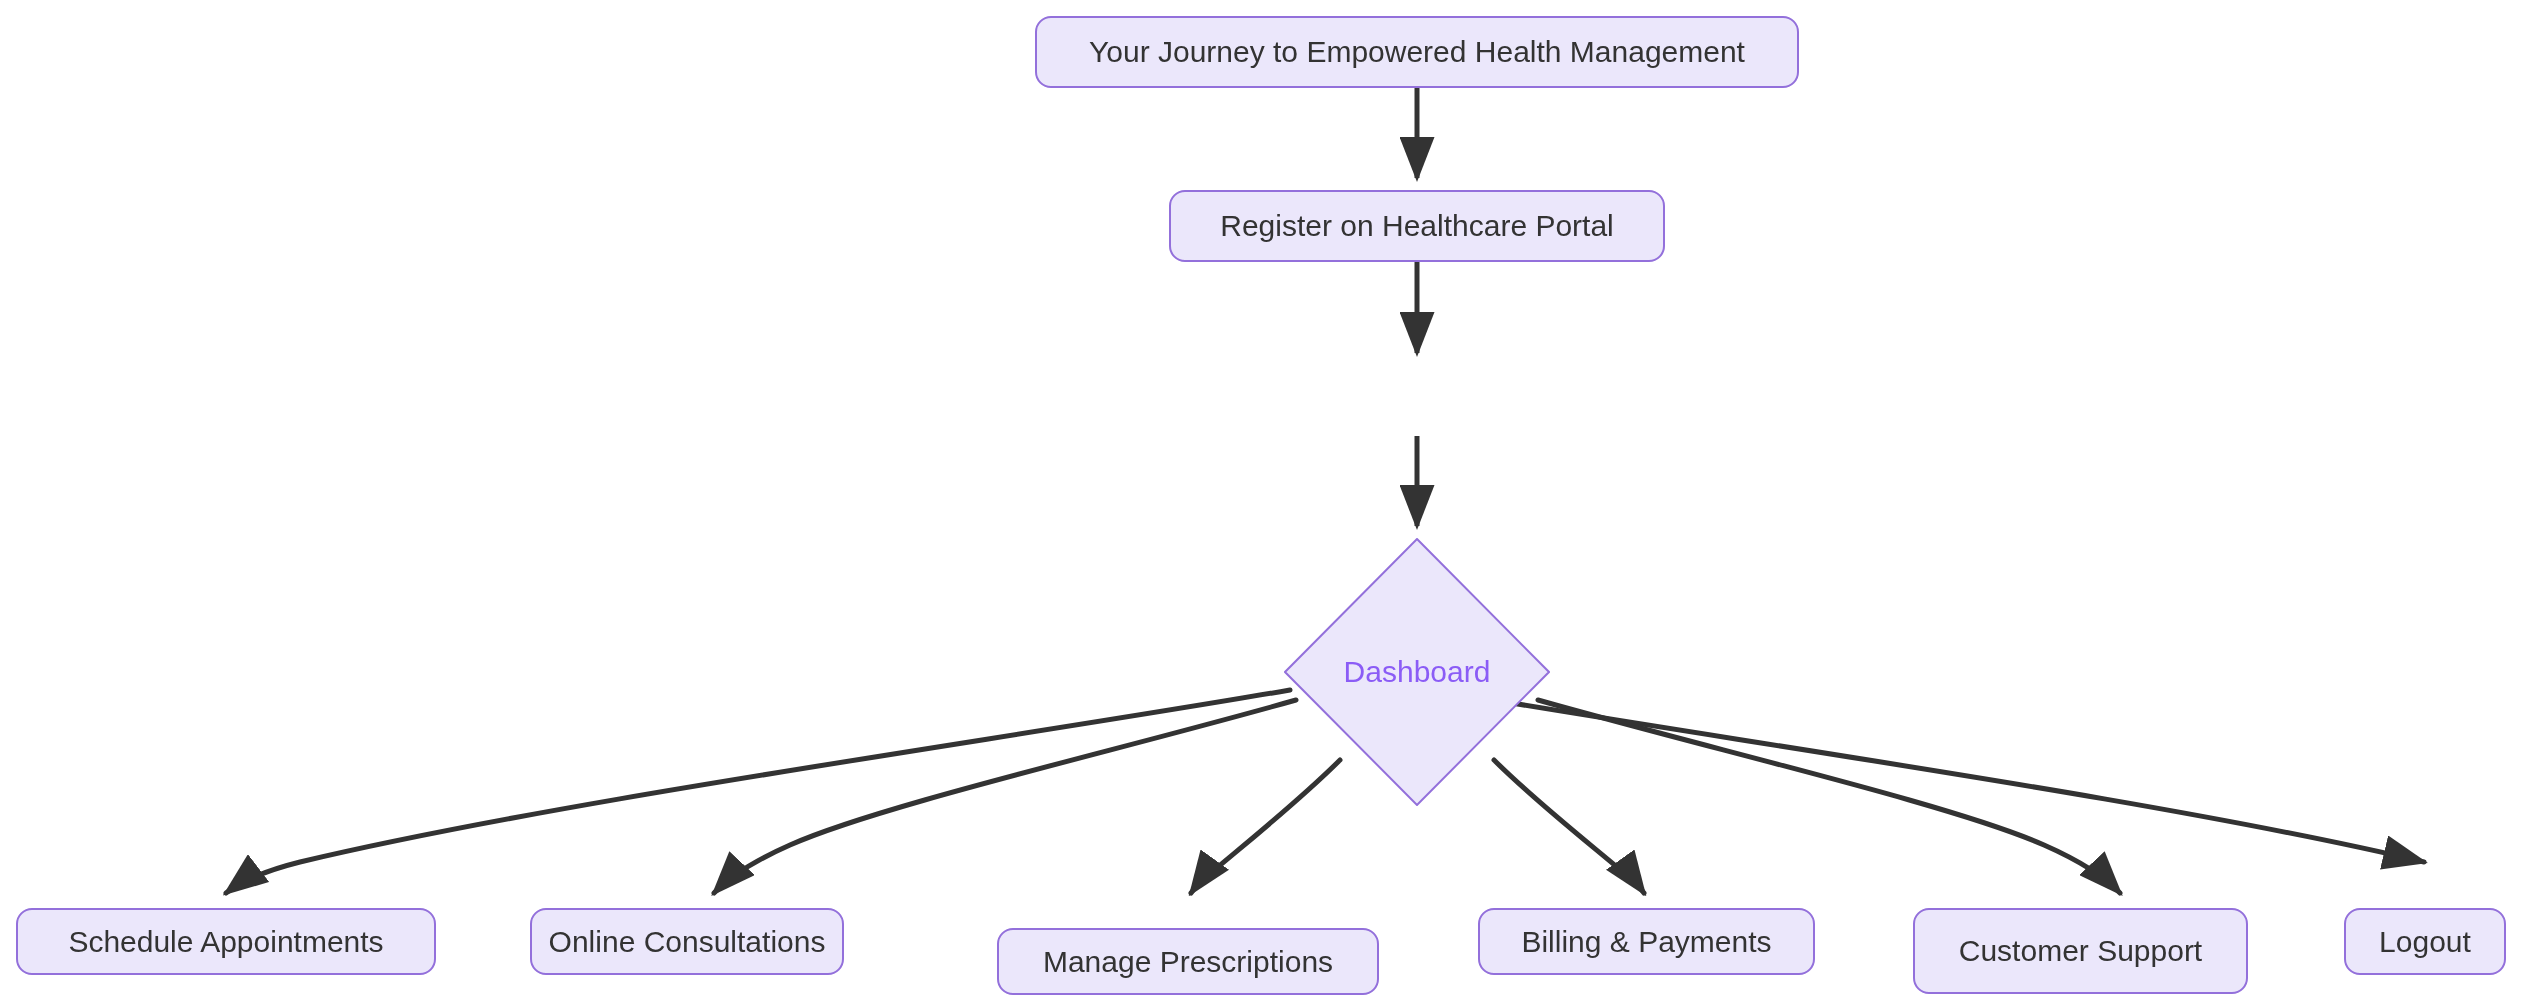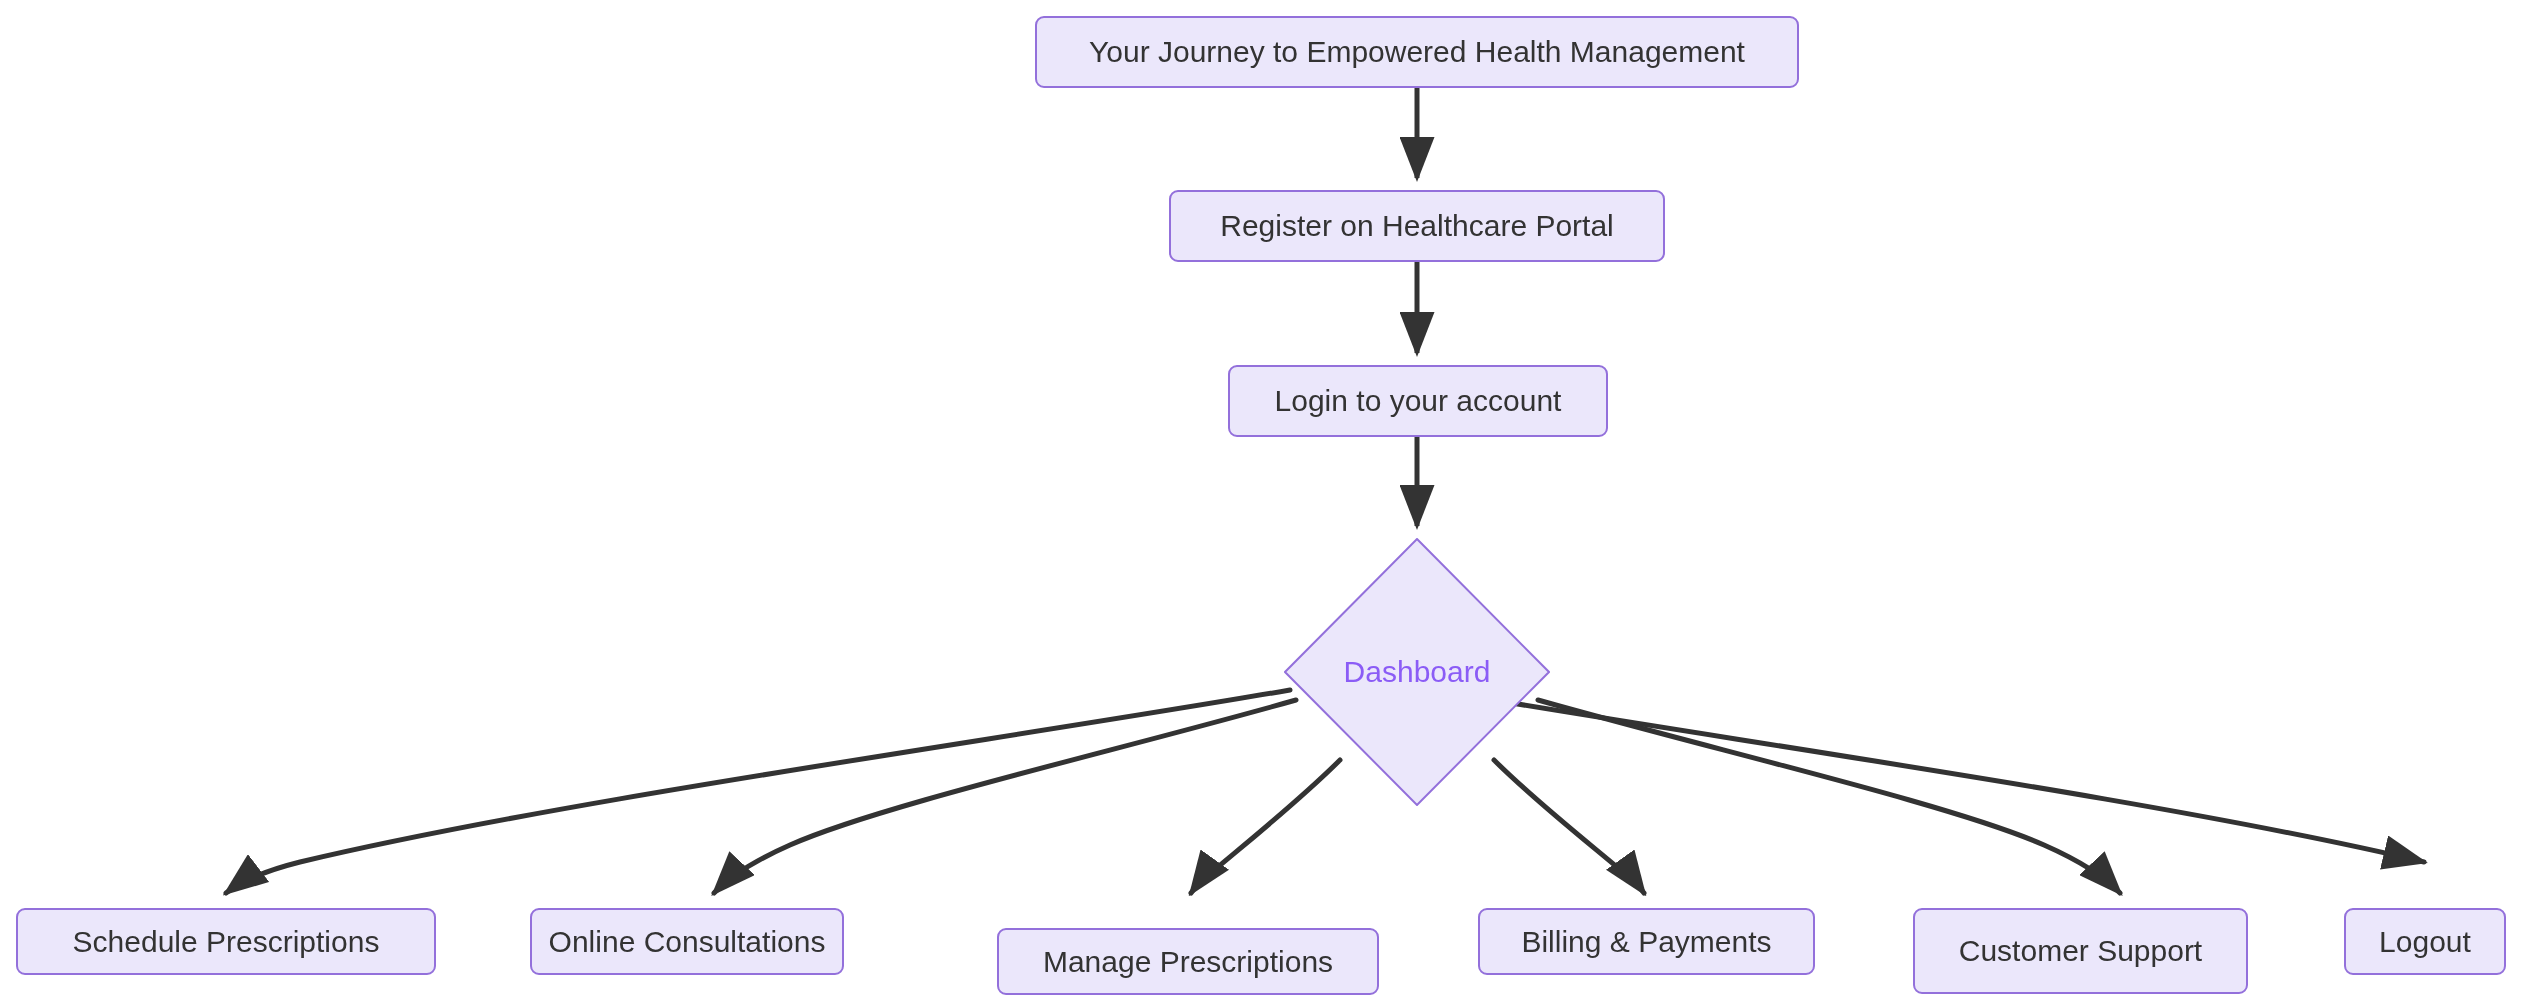--- a/index.html
+++ b/index.html
@@ -28,21 +28,21 @@
     pointer-events: none;
   }
   .node {
     position: absolute;
     box-sizing: border-box;
     display: flex;
     align-items: center;
     justify-content: center;
     background: #ebe7fb;
     border: 2px solid #9370db;
-    border-radius: 9px;
+    border-radius: 16px;
     color: #333333;
     font-size: 30px;
     line-height: 1;
     white-space: nowrap;
     padding: 12px 18px;
   }
   .node-label {
     display: block;
     color: #333333;
     font-size: 30px;
@@ -100,33 +100,30 @@
   </svg>
 
   <div class="node" style="left:1035px; top:16px; width:764px; height:72px;">
     <span class="node-label">Your Journey to Empowered Health Management</span>
   </div>
 
   <div class="node" style="left:1169px; top:190px; width:496px; height:72px;">
     <span class="node-label">Register on Healthcare Portal</span>
   </div>
 
-  <div class="node" style="left:1228px; top:365px; width:380px; height:72px;">
-    <span class="node-label">Login to your account</span>
-  </div>
 
   <div class="diamond-wrap" style="left:1284px; top:538px; width:266px; height:268px;">
     <svg class="diamond-shape" viewBox="0 0 266 268" preserveAspectRatio="none" xmlns="http://www.w3.org/2000/svg">
       <polygon points="133,1 265,134 133,267 1,134" fill="#ebe7fb" stroke="#9370db" stroke-width="2"></polygon>
     </svg>
     <span class="node-label">Dashboard</span>
   </div>
 
   <div class="node" style="left:16px; top:908px; width:420px; height:67px;">
-    <span class="node-label">Schedule Prescriptions</span>
+    <span class="node-label">Schedule Appointments</span>
   </div>
 
   <div class="node" style="left:530px; top:908px; width:314px; height:67px;">
     <span class="node-label">Online Consultations</span>
   </div>
 
   <div class="node" style="left:997px; top:908px; width:382px; height:67px;margin-top:20px;">
     <span class="node-label">Manage Prescriptions</span>
   </div>
 

